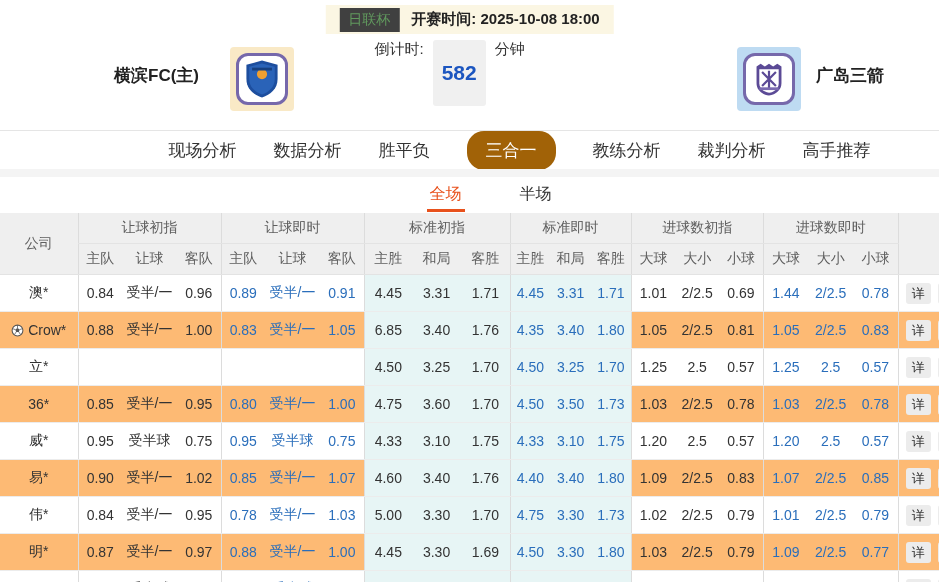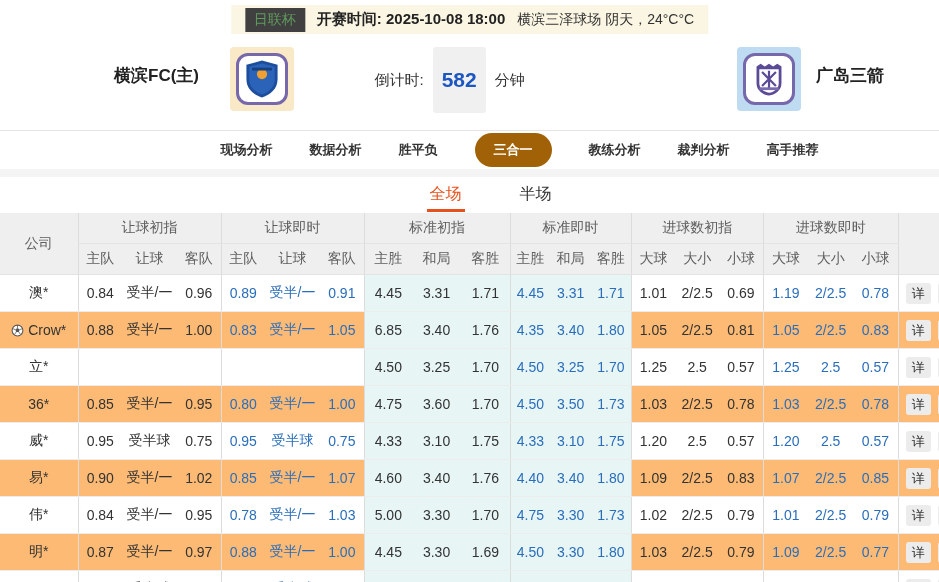--- a/index.html
+++ b/index.html
@@ -21,29 +21,29 @@
   .team-name{position:absolute;top:24px;font-size:17px;font-weight:bold;color:#222;}
   .home-name{left:114px;}
   .away-name{left:816px;}
   .team-logo{position:absolute;top:7px;width:64px;height:64px;border-radius:4px;
     display:flex;align-items:center;justify-content:center;}
   .home-logo{left:230px;background:#f9e9c6;}
   .away-logo{left:737px;background:#bedbf2;}
   .logo-inner{width:52px;height:52px;box-sizing:border-box;background:#fff;
     border:3px solid #7668ab;border-radius:12px;display:flex;align-items:center;justify-content:center;}
   .countdown{position:absolute;top:0;left:50%;width:300px;margin-left:-95px;height:80px;
-    display:flex;align-items:center;gap:9px;}
+    display:flex;align-items:flex-start;gap:9px;}
   .countdown-label,.countdown-unit{font-size:15px;color:#333;}
   .countdown-value{background:#f0f0f0;color:#1c56c0;font-weight:bold;font-size:21px;
     padding:21px 9px;border-radius:3px;}
   
   .nav-divider{position:absolute;top:130px;left:0;width:939px;border-top:1px solid #e5e5e5;}
   .nav-tabs{position:absolute;top:131px;left:0;width:939px;height:38px;box-sizing:border-box;
     display:flex;align-items:center;justify-content:center;gap:37px;padding-left:100px;}
-  .nav-item{font-size:13px;font-weight:bold;color:#333;cursor:pointer;}
+  .nav-item{font-size:17px;font-weight:normal;color:#333;cursor:pointer;}
   .nav-item.active{background:#a16207;color:#fff;border-radius:17px;padding:8px 19px;}
   
   .gray-band{position:absolute;top:169px;left:0;width:939px;height:8px;background:#f4f4f4;}
   .scope-tabs{position:absolute;top:177px;left:0;width:939px;height:35px;box-sizing:border-box;
     display:flex;justify-content:center;gap:52px;padding-left:42px;}
   .subtab{font-size:16px;color:#333;padding:7px 3px 6px;cursor:pointer;border-bottom:3px solid transparent;}
   .subtab.active{color:#e8511c;border-bottom-color:#e8511c;}
   
   .table-wrap{position:absolute;top:213px;left:0;width:939px;height:369px;overflow:hidden;}
   table{border-collapse:collapse;table-layout:fixed;width:980px;}
@@ -60,21 +60,20 @@
   .detail-btn{display:inline-block;background:#ececec;border-radius:3px;padding:4px 6px;
     font-size:13px;color:#333;cursor:pointer;line-height:1;}
   .detail-btn.ghost{margin-left:7px;padding:4px 9px;}
 </style>
 </head>
 <body>
 
 <div class="info-bar">
   <span class="league-badge">日联杯</span>
   <span class="kickoff"><span>开赛时间:</span>&nbsp;<span>2025-10-08 18:00</span></span>
-  <span class="venue">横滨三泽球场 阴天，24°C°C</span>
 </div>
 
 <div class="match-header">
   <div class="team-name home-name">横滨FC(主)</div>
   <div class="team-logo home-logo">
     <div class="logo-inner">
       <svg width="34" height="40" viewBox="0 0 24 28">
           <path d="M12 1 L23 4 V14 C23 21 18 25 12 27 C6 25 1 21 1 14 V4 Z" fill="#1d4e9e"></path>
           <path d="M12 3 L21 5.4 V14 C21 19.5 17 23.2 12 25 C7 23.2 3 19.5 3 14 V5.4 Z" fill="#2a63b8"></path>
           <circle cx="12" cy="10.5" r="3.6" fill="#f0a030"></circle>
@@ -184,21 +183,21 @@
           <td class="blue">0.91</td>
           <td class="group-start cyan ">4.45</td>
           <td class="cyan ">3.31</td>
           <td class="cyan ">1.71</td>
           <td class="group-start cyan blue">4.45</td>
           <td class="cyan blue">3.31</td>
           <td class="cyan blue">1.71</td>
           <td class="group-start ">1.01</td>
           <td class="">2/2.5</td>
           <td class="">0.69</td>
-          <td class="group-start blue">1.19</td>
+          <td class="group-start blue">1.44</td>
           <td class="blue">2/2.5</td>
           <td class="blue">0.78</td>
           <td class="group-start actions"><span class="detail-btn">详</span><span class="detail-btn ghost">&nbsp;</span></td>
         </tr>
         <tr class="alt">
           <td class="company-cell"><span class="ball-icon"><svg width="13" height="13" viewBox="0 0 20 20">
                 <circle cx="10" cy="10" r="8.3" fill="#fff" stroke="#555" stroke-width="1.6"></circle>
                 <polygon points="10,6.2 13.4,8.6 12.1,12.4 7.9,12.4 6.6,8.6" fill="#555"></polygon>
                 <path d="M10 1.8v4.4M6.6 8.6L2.6 7.2M13.4 8.6l4-1.4M7.9 12.4l-2.4 3.6M12.1 12.4l2.4 3.6" stroke="#555" stroke-width="1.2" fill="none"></path>
               </svg></span><span>Crow*</span></td>

